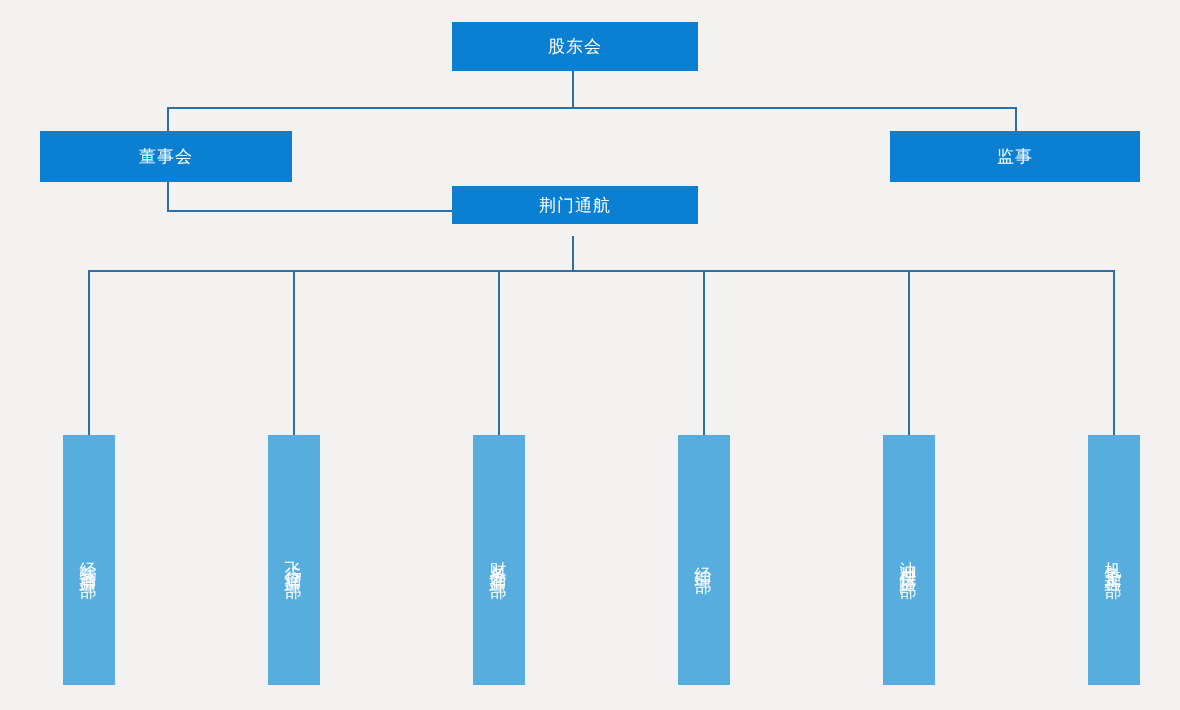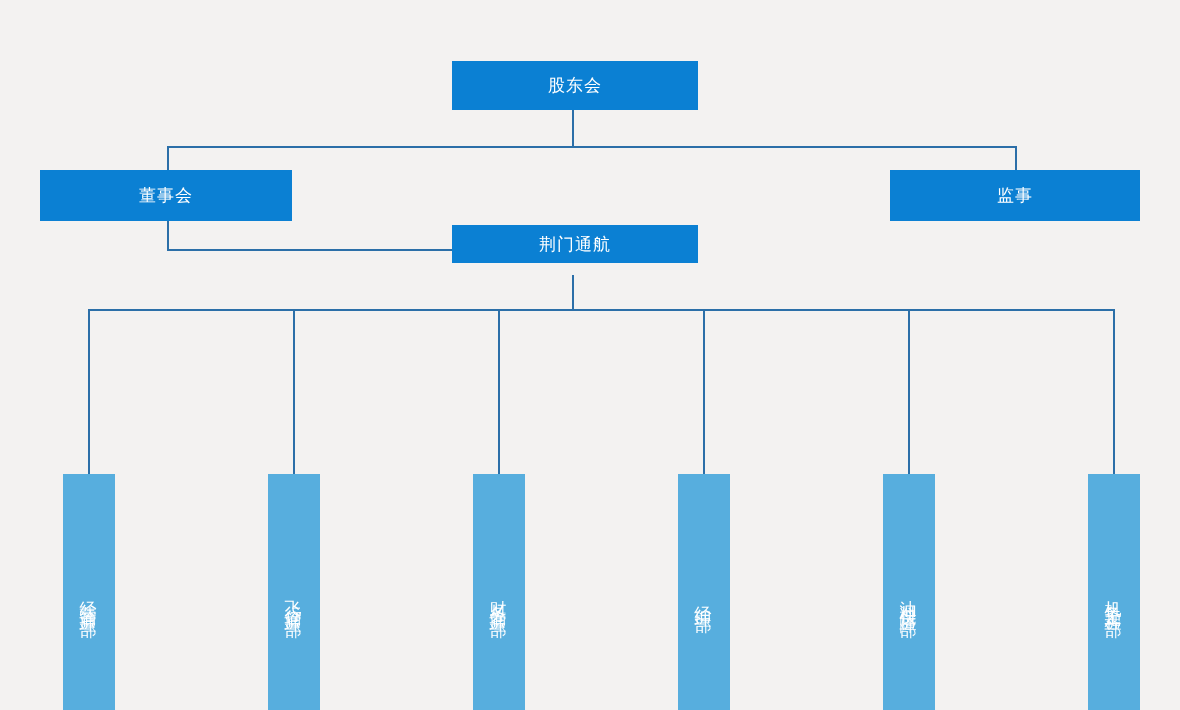--- a/index.html
+++ b/index.html
@@ -4,21 +4,21 @@
   <style>
     html, body { margin: 0; padding: 0; }
     body {
       width: 1180px;
       height: 710px;
       position: relative;
       overflow: hidden;
       background: var(--bg, #f3f2f1);
       font-family: "DejaVu Sans", "Liberation Sans", sans-serif;
     }
-    .canvas { position: absolute; inset: 0; margin-top: 39px; }
+    .canvas { position: absolute; inset: 0; }
 
     .node {
       position: absolute;
       display: flex;
       align-items: center;
       justify-content: center;
       box-sizing: border-box;
       color: var(--node-text, #ffffff);
       z-index: 2;
       user-select: none;

